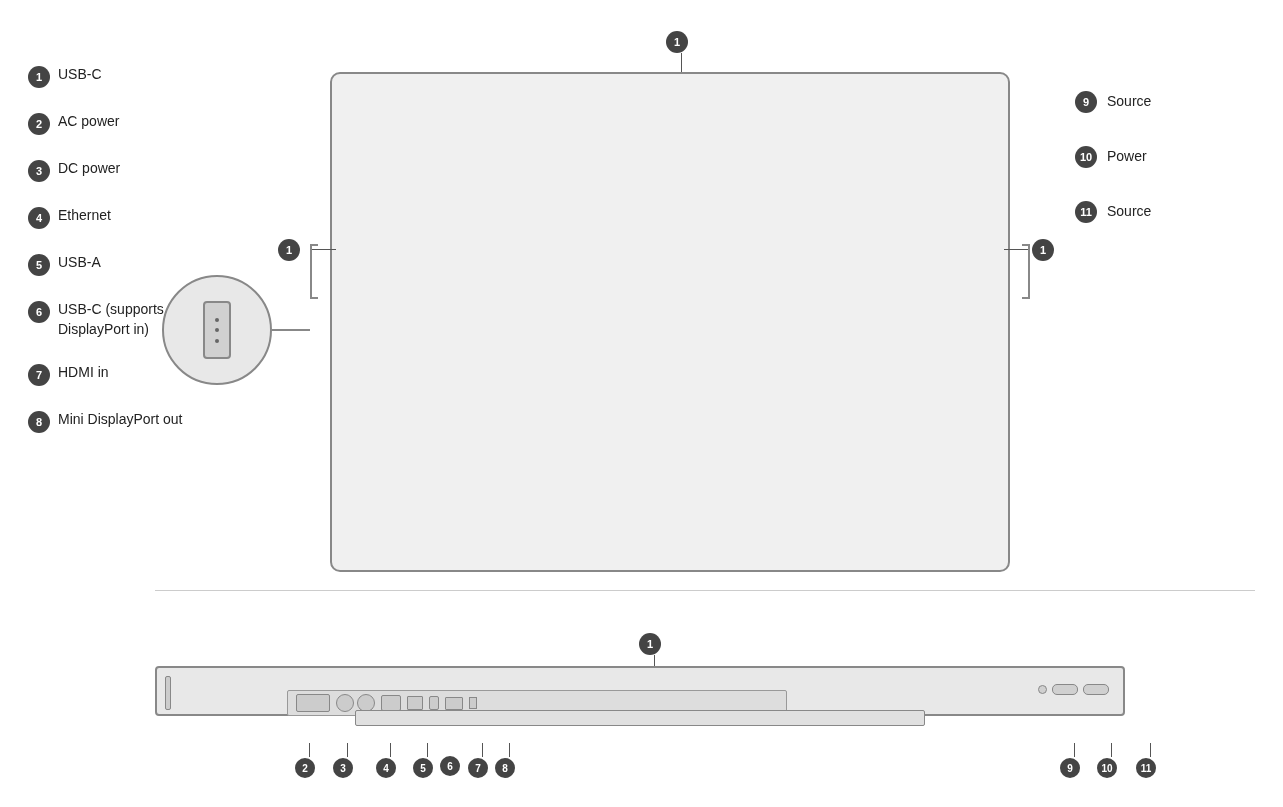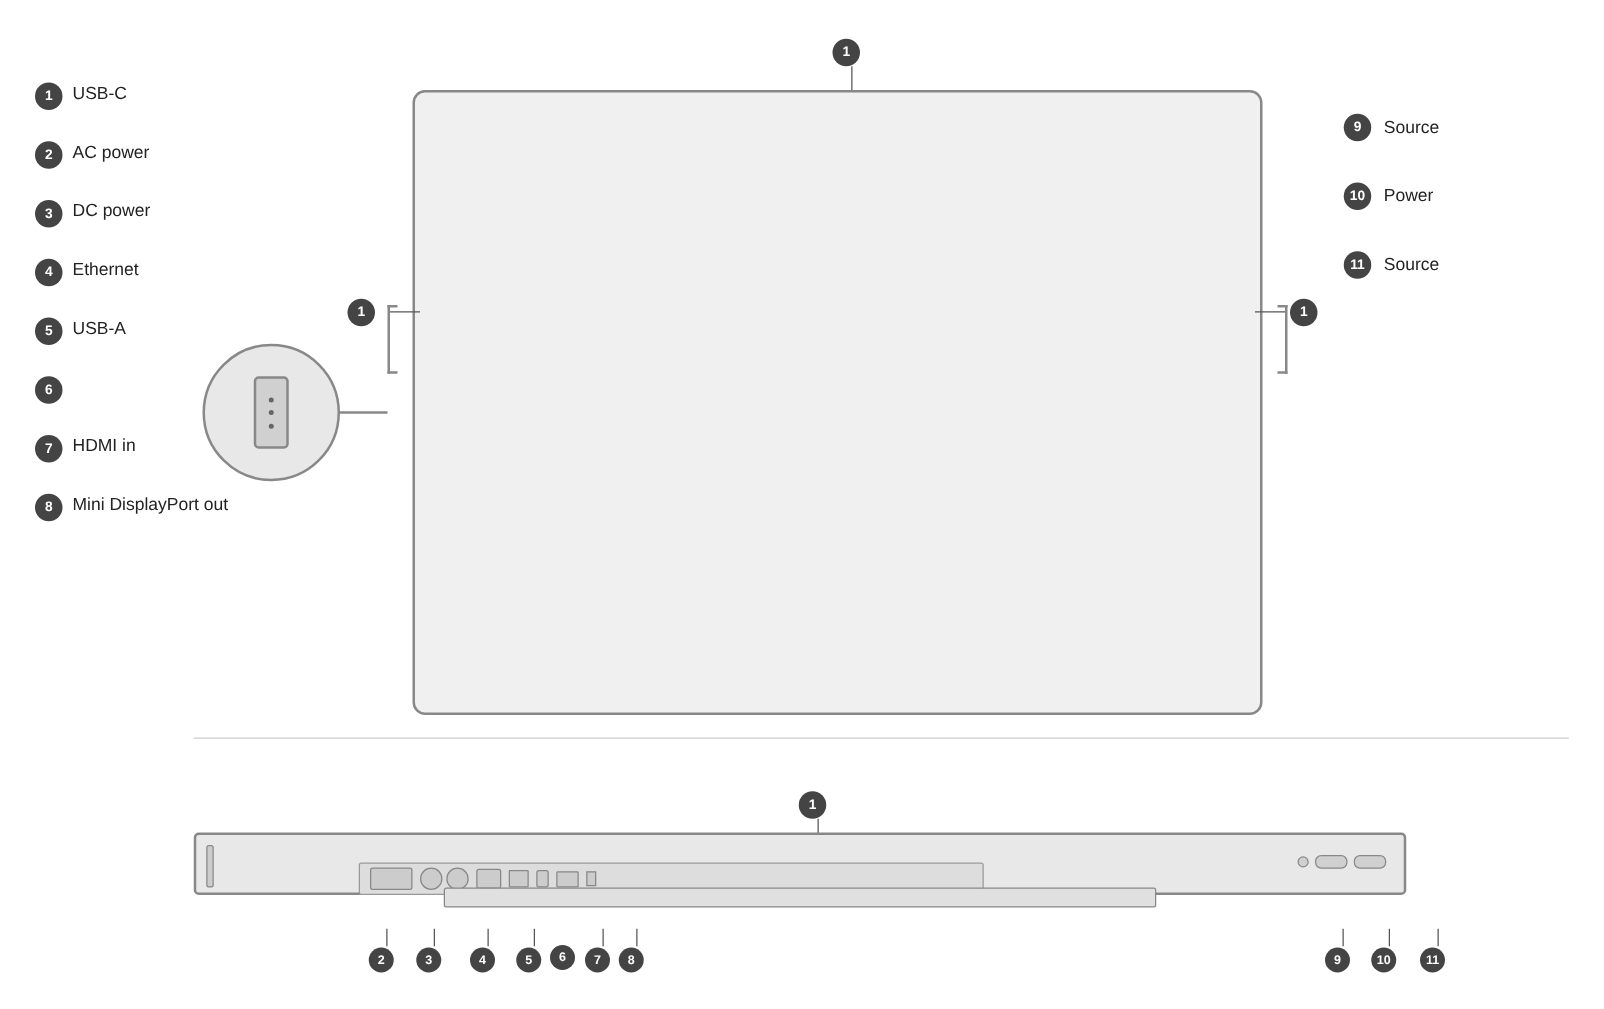--- a/index.html
+++ b/index.html
@@ -140,20 +140,21 @@
       <div class="label-item">
         <div class="badge">4</div>
         <span class="label-text">Ethernet</span>
       </div>
       <div class="label-item">
         <div class="badge">5</div>
         <span class="label-text">USB-A</span>
       </div>
       <div class="label-item">
         <div class="badge">6</div>
+        <span class="label-text">USB-C (supports<br>DisplayPort in)</span>
       </div>
       <div class="label-item">
         <div class="badge">7</div>
         <span class="label-text">HDMI in</span>
       </div>
       <div class="label-item">
         <div class="badge">8</div>
         <span class="label-text">Mini DisplayPort out</span>
       </div>
     </div>

